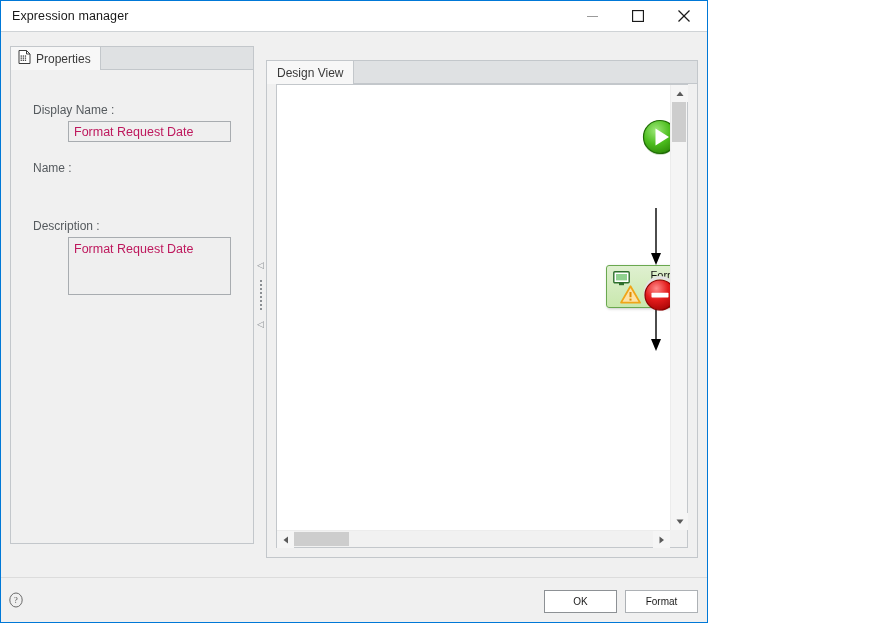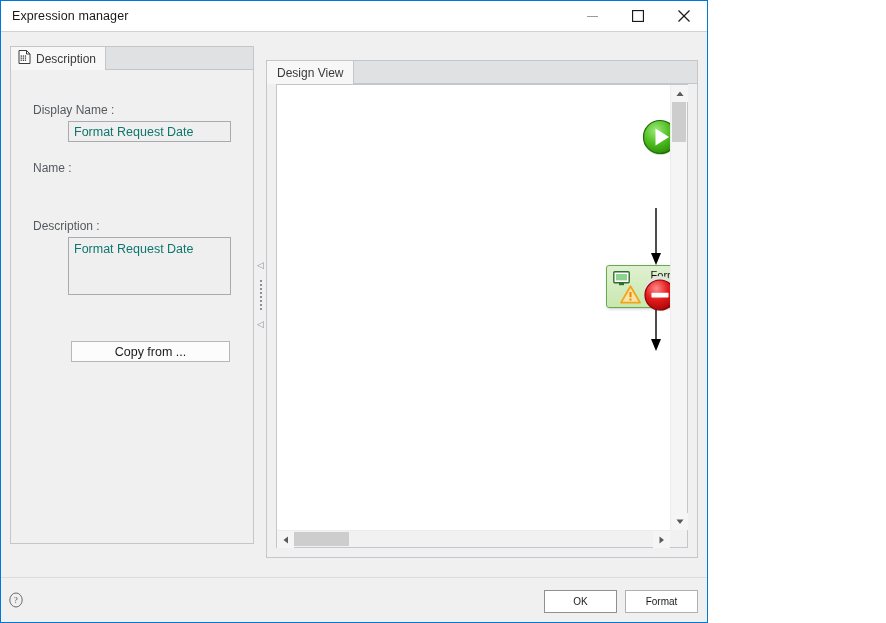--- a/index.html
+++ b/index.html
@@ -145,21 +145,21 @@
     font-size: 12px;
     color: #555a5e;
     white-space: nowrap;
   }
   .field-input {
     position: absolute;
     box-sizing: border-box;
     background: #efefef;
     border: 1px solid #a8acb0;
     font-size: 12.5px;
-    color: #0f766e;
+    color: #be185d;
     padding: 3px 5px;
     font-family: "Liberation Sans", sans-serif;
     outline: none;
   }
   textarea.field-input {
     resize: none;
     overflow: hidden;
     line-height: 15px;
     padding: 4px 5px;
   }
@@ -371,34 +371,33 @@
                 <rect x="6.8" y="5.4" width="1.3" height="1.3"></rect>
                 <rect x="2.6" y="7.5" width="1.3" height="1.3"></rect>
                 <rect x="4.7" y="7.5" width="1.3" height="1.3"></rect>
                 <rect x="6.8" y="7.5" width="1.3" height="1.3"></rect>
                 <rect x="2.6" y="9.6" width="1.3" height="1.3"></rect>
                 <rect x="4.7" y="9.6" width="1.3" height="1.3"></rect>
                 <rect x="6.8" y="9.6" width="1.3" height="1.3"></rect>
               </g>
             </svg>
           </span>
-          <span>Description</span>
+          <span>Properties</span>
         </div>
       </div>
 
       <div class="panel-body">
         <div class="field-label" style="left:22px; top:33px;">Display Name :</div>
         <input class="field-input" style="left: 57px; top: 51px; width: 163px; height: 21px;" value="Format Request Date">
 
         <div class="field-label" style="left:22px; top:91px;">Name :</div>
 
         <div class="field-label" style="left:22px; top:149px;">Description :</div>
         <textarea class="field-input" style="left: 57px; top: 167px; width: 163px; height: 58px;">Format Request Date</textarea>
 
-        <button id="copy-from-button">Copy from ...</button>
       </div>
     </div>
 
     <div id="splitter">
       <div class="arrow-up">◁</div>
       <div class="dots">
         <i></i>
           <i></i>
           <i></i>
           <i></i>

